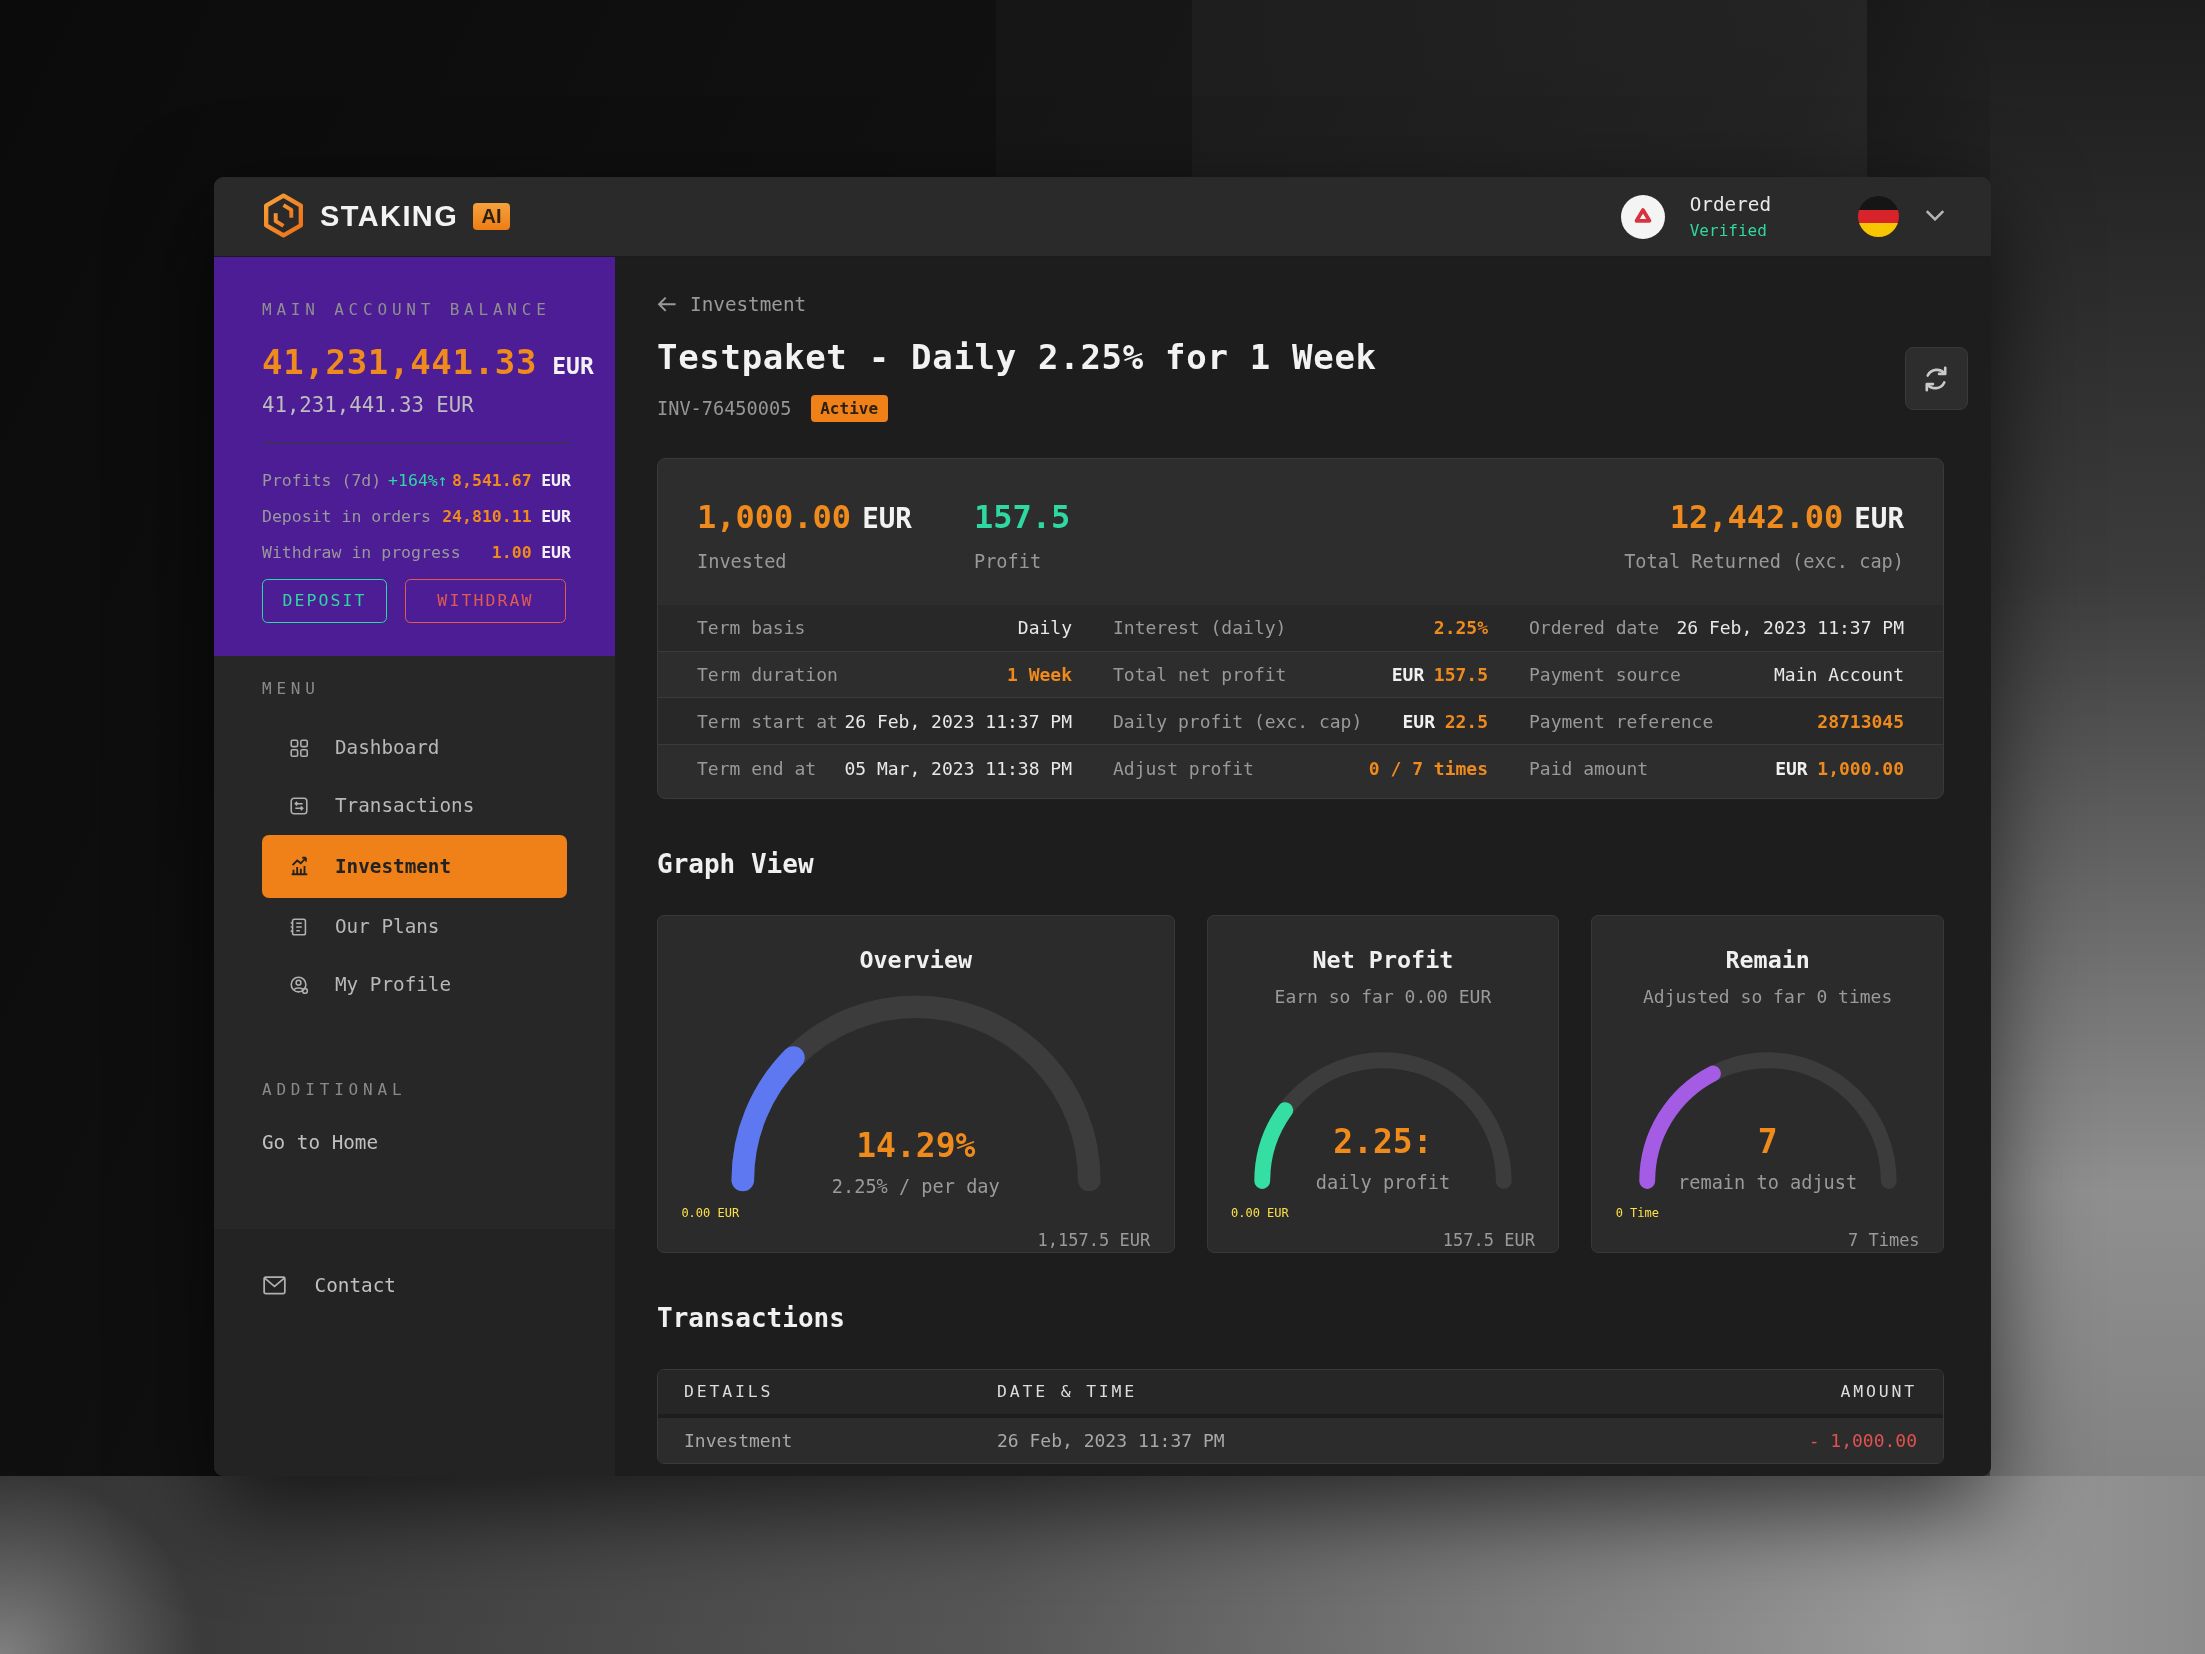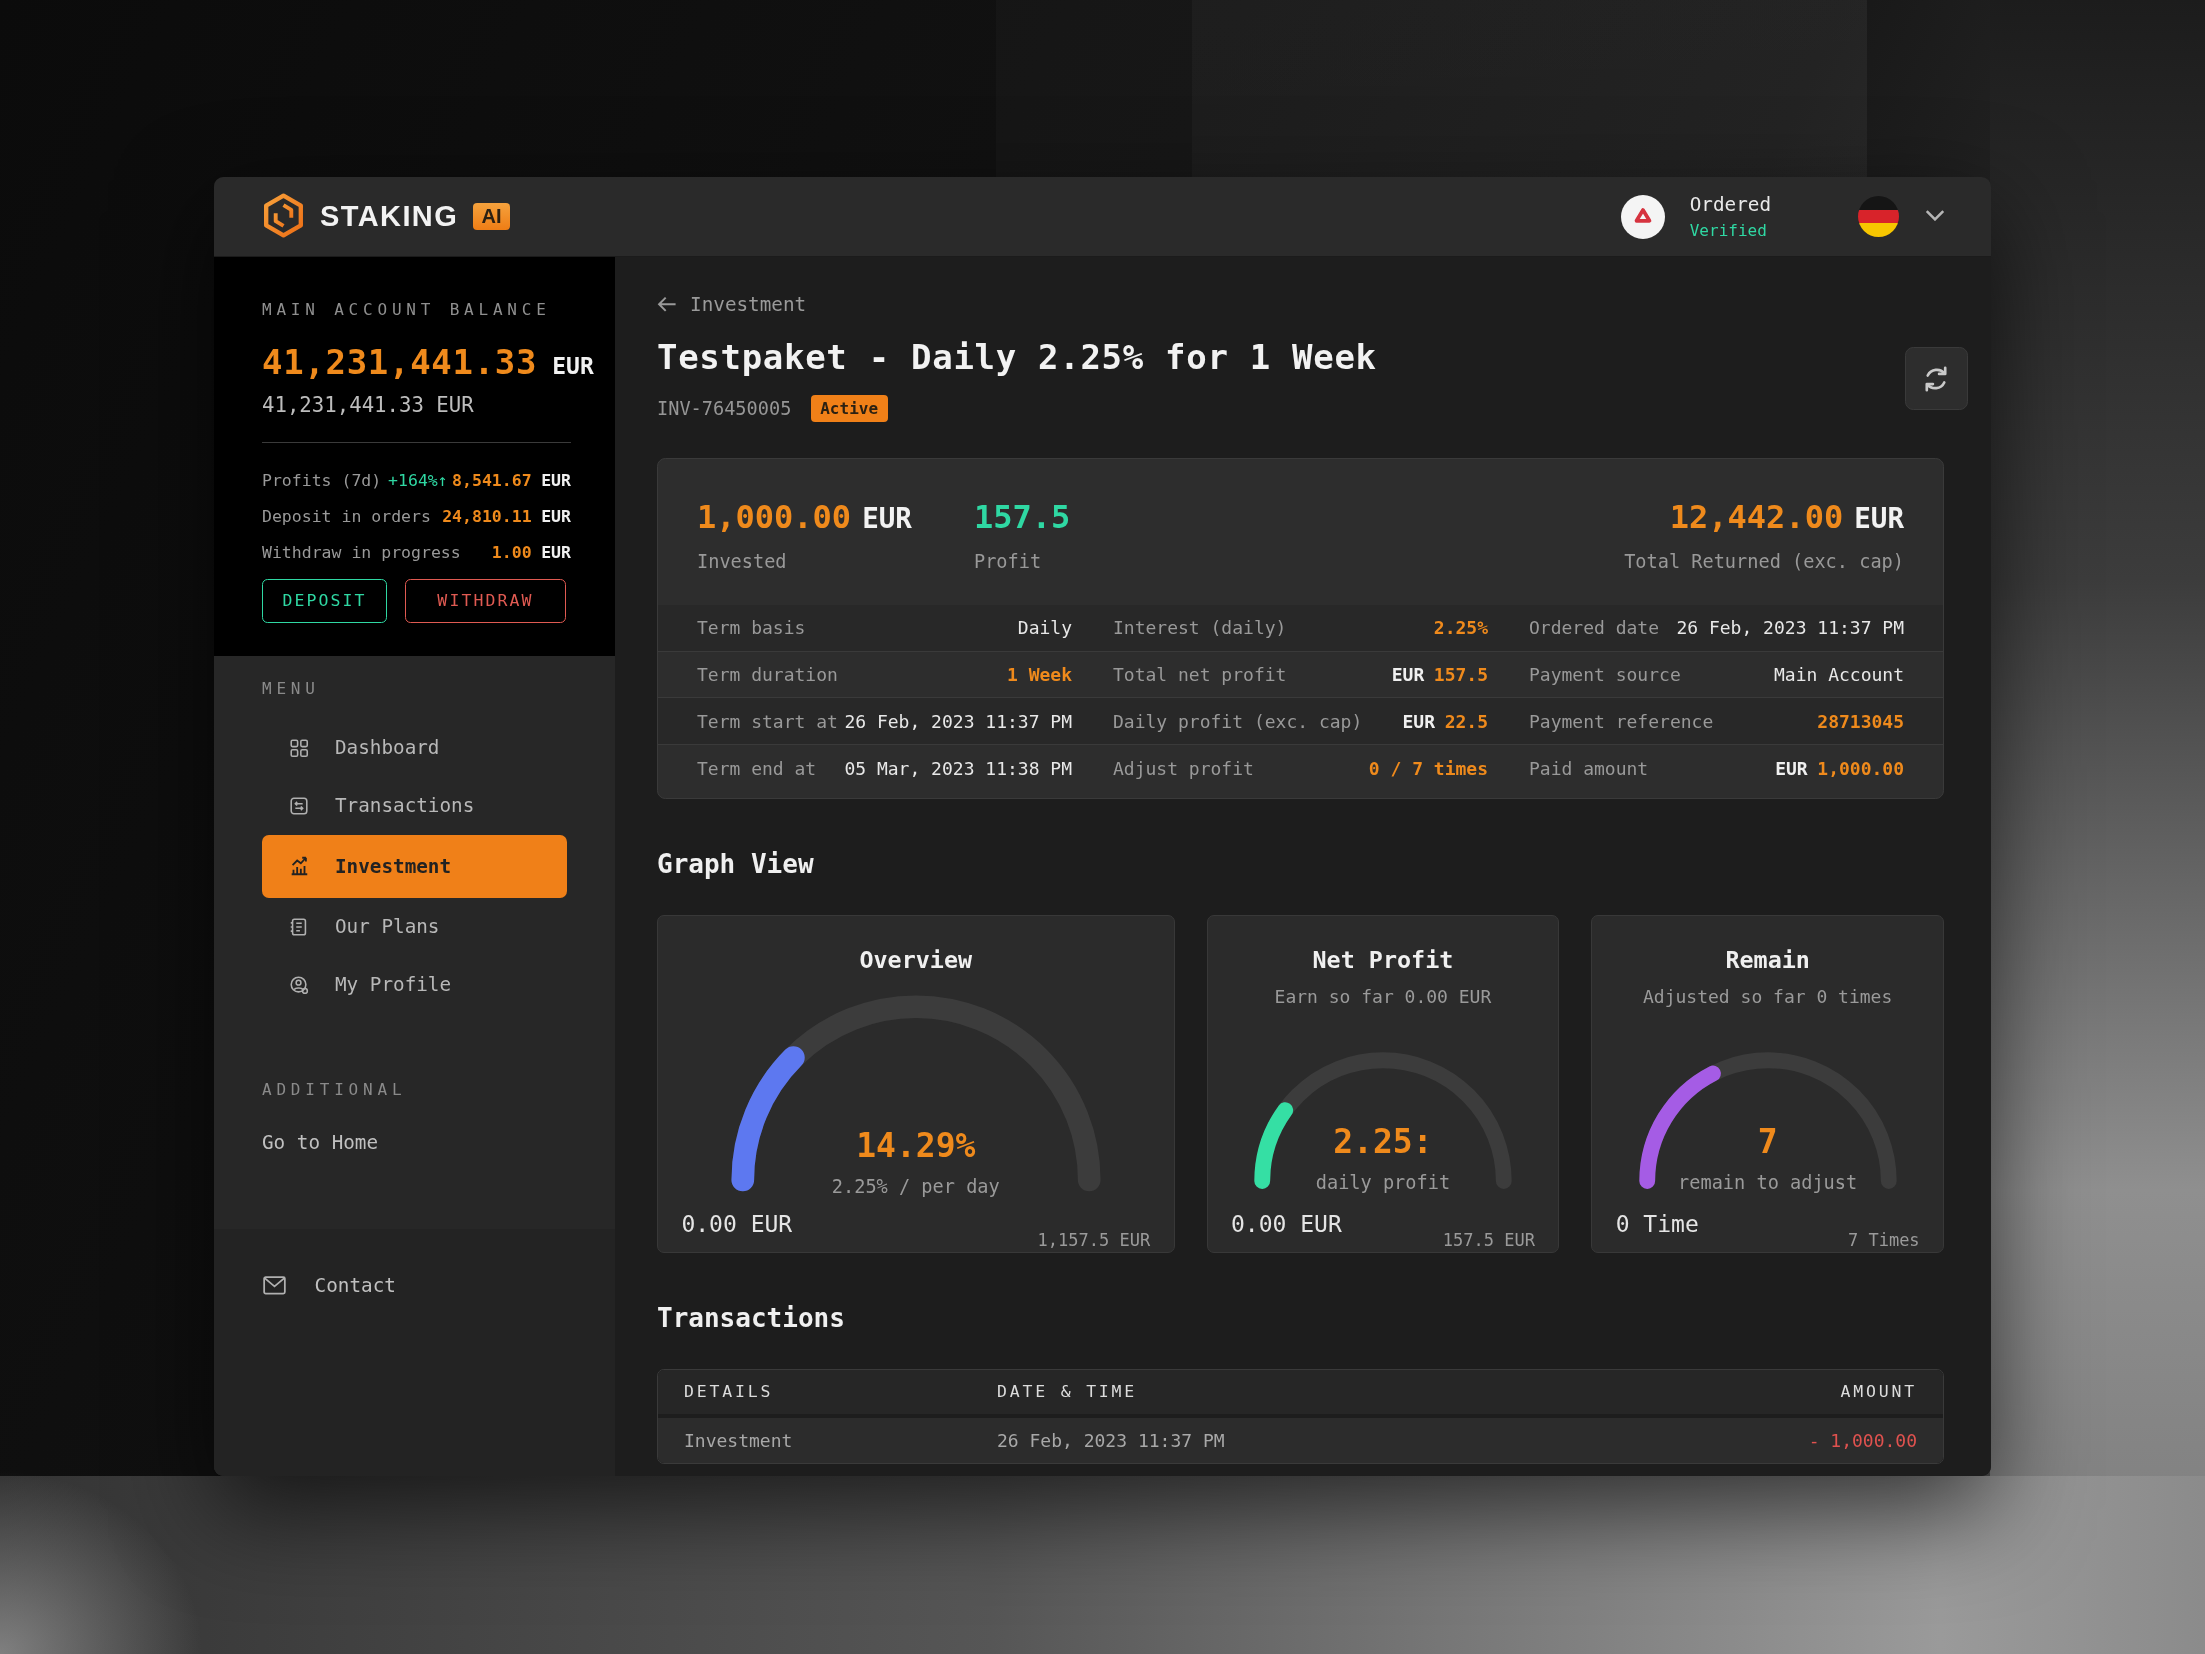--- a/index.html
+++ b/index.html
@@ -40,21 +40,21 @@
   .user-status { color:#2fd8a3; font-size:16px; }
   .flag { width:41px; height:41px; border-radius:50%; overflow:hidden; display:flex; flex-direction:column; }
   .flag div { flex:1; }
   .f-black{background:#151515;} .f-red{background:#d8232a;} .f-gold{background:#f7c600;}
 
   
   .app-body { flex:1; display:flex; min-height:0; }
 
   
   .sidebar { width:401px; flex:none; background:#272727; display:flex; flex-direction:column; }
-  .sb-top { background:#000000; padding:43px 44px 33px 48px; }
+  .sb-top { background:#4c1d95; padding:43px 44px 33px 48px; }
   .sb-label { color:#8f8f8f; font-size:16px; letter-spacing:4.8px; }
   .balance-row { margin-top:23.4px; display:flex; align-items:baseline; gap:15px; }
   .balance-val { color:#ef8a1c; font-size:34px; font-weight:bold; letter-spacing:0.7px; }
   .balance-cur { color:#f2f2f2; font-size:23px; font-weight:bold; }
   .balance-sub { margin-top:11px; color:#bdbdbd; font-size:20.7px; }
   .sb-divider { height:0.7px; background:#3a3a3a; margin:25px 0 27.6px 0; }
   .stat-row { display:flex; align-items:center; font-size:16.5px; margin-bottom:17px; }
   .stat-label { color:#999; }
   .stat-delta { color:#2fd8a3; margin-left:6.9px; }
   .stat-val { margin-left:auto; color:#ef8a1c; font-weight:bold; }
@@ -121,21 +121,21 @@
   .gauge-card.wide { flex:1.47; } .gauge-card.narrow { flex:1; }
   .g-title { text-align:center; margin-top:30px; color:#f0f0f0; font-size:23.4px; font-weight:bold; }
   .g-subtitle { text-align:center; margin-top:12.4px; color:#9a9a9a; font-size:18px; min-height:18px; }
   .gauge-wrap { position:absolute; left:50%; transform:translateX(-50%); bottom:59px; width:82%; }
   .gauge-card.wide .gauge-wrap { width:80%; bottom:55px; }
   .gauge-wrap svg { width:100%; display:block; }
   .g-overlay { position:absolute; left:0; right:0; bottom:0; display:flex; flex-direction:column;
       align-items:center; }
   .g-value { color:#ef8a1c; font-size:33px; font-weight:bold; }
   .g-caption { margin-top:11px; color:#9a9a9a; font-size:18.6px; }
-  .g-min { position:absolute; left:23.4px; bottom:15px; color:#e5e5e5; font-size:23px; }
+  .g-min { position:absolute; left:23.4px; bottom:32px; color:#fde047; font-size:12px; }
   .g-max { position:absolute; right:23.4px; bottom:2px; color:#9a9a9a; font-size:17px; }
 
   
   .tx-table { margin-top:36px; border:0.7px solid #3a3a3a; border-radius:6.9px; overflow:hidden; background:#1d1d1d; }
   .tx-head { display:grid; grid-template-columns:313px 1fr 220px; background:#262626; height:44px;
       align-items:center; padding:0 26px; color:#dcdcdc; font-size:16.5px; letter-spacing:2.8px; }
   .tx-spacer { height:4.1px; background:#1d1d1d; }
   .tx-row { display:grid; grid-template-columns:313px 1fr 220px; background:#2c2c2c; height:45px;
       align-items:center; padding:0 26px; font-size:18px; color:#a8a8a8; }
   .tx-amount { text-align:right; color:#e0524f; }

